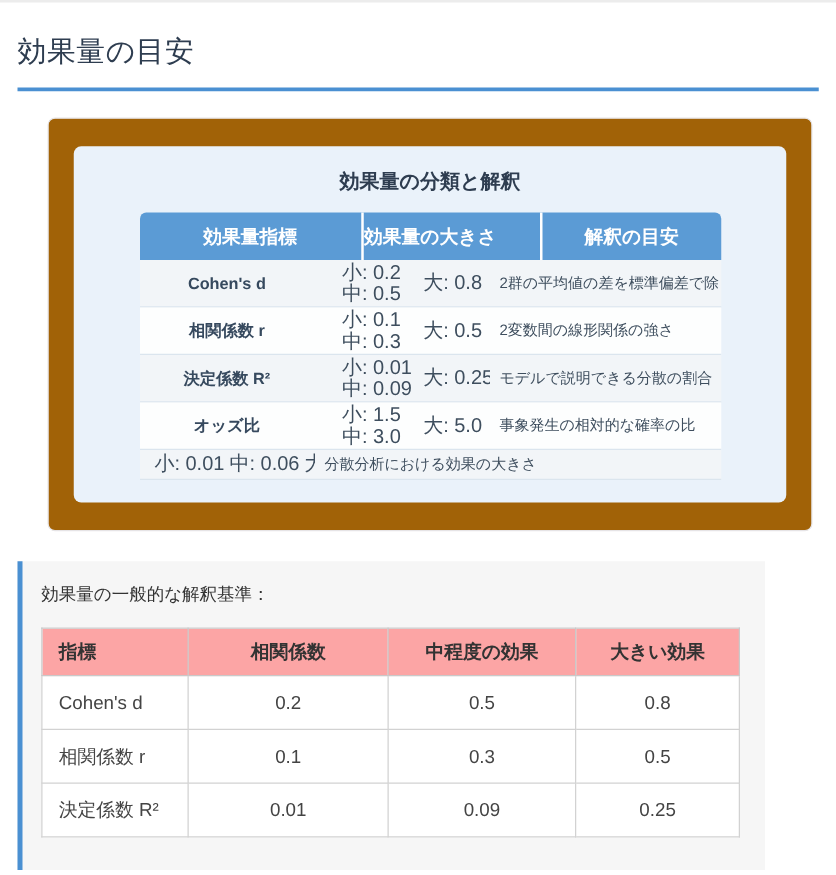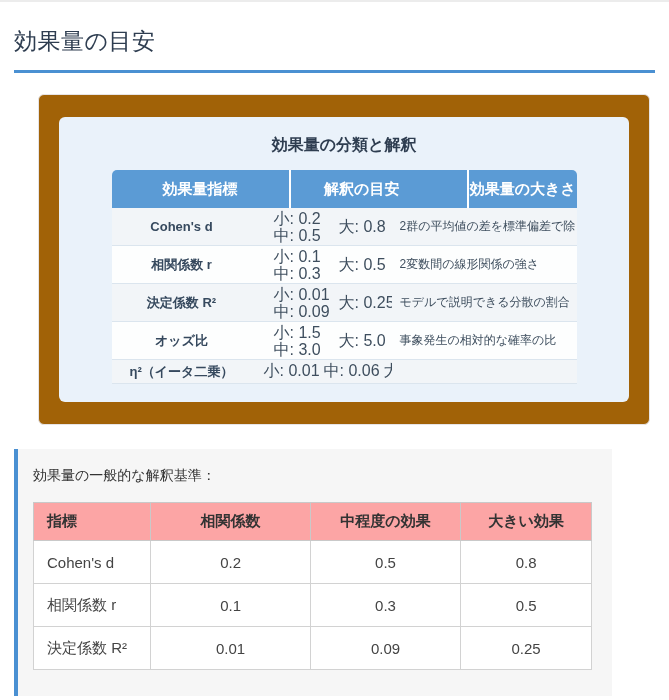--- a/index.html
+++ b/index.html
@@ -113,22 +113,22 @@
 <h1 class="page-title">効果量の目安</h1>
 <hr class="title-rule">
 
 <div class="outer-card">
   <div class="inner-card">
     <div class="inner-title">効果量の分類と解釈</div>
 
     <div class="ctable">
       <div class="ctable-header">
         <div class="hc hc1">効果量指標</div>
+        <div class="hc hc2">効果量の大きさ</div>
         <div class="hc hc3">解釈の目安</div>
-        <div class="hc hc2">効果量の大きさ</div>
       </div>
 
       <div class="crow alt">
         <div class="cc1">Cohen's d</div>
         <div class="cc2">
           <div class="stack">
             <span>小: 0.2</span>
             <span>中: 0.5</span>
           </div>
           <span class="lg">大: 0.8</span>
@@ -166,26 +166,26 @@
           <div class="stack">
             <span>小: 1.5</span>
             <span>中: 3.0</span>
           </div>
           <span class="lg">大: 5.0</span>
         </div>
         <div class="cc3">事象発生の相対的な確率の比</div>
       </div>
 
       <div class="crow alt compact">
-        <div class="cc1">η²（イータ二乗）</div>
         <div class="cc2 inline">
           <span>小: 0.01</span>
           <span>中: 0.06</span>
           <span>大: 0.14</span>
         </div>
+        <div class="cc3">分散分析における効果の大きさ</div>
       </div>
     </div>
   </div>
 </div>
 
 <div class="criteria">
   <div class="criteria-label">効果量の一般的な解釈基準：</div>
 
   <table class="btable">
     <colgroup>

